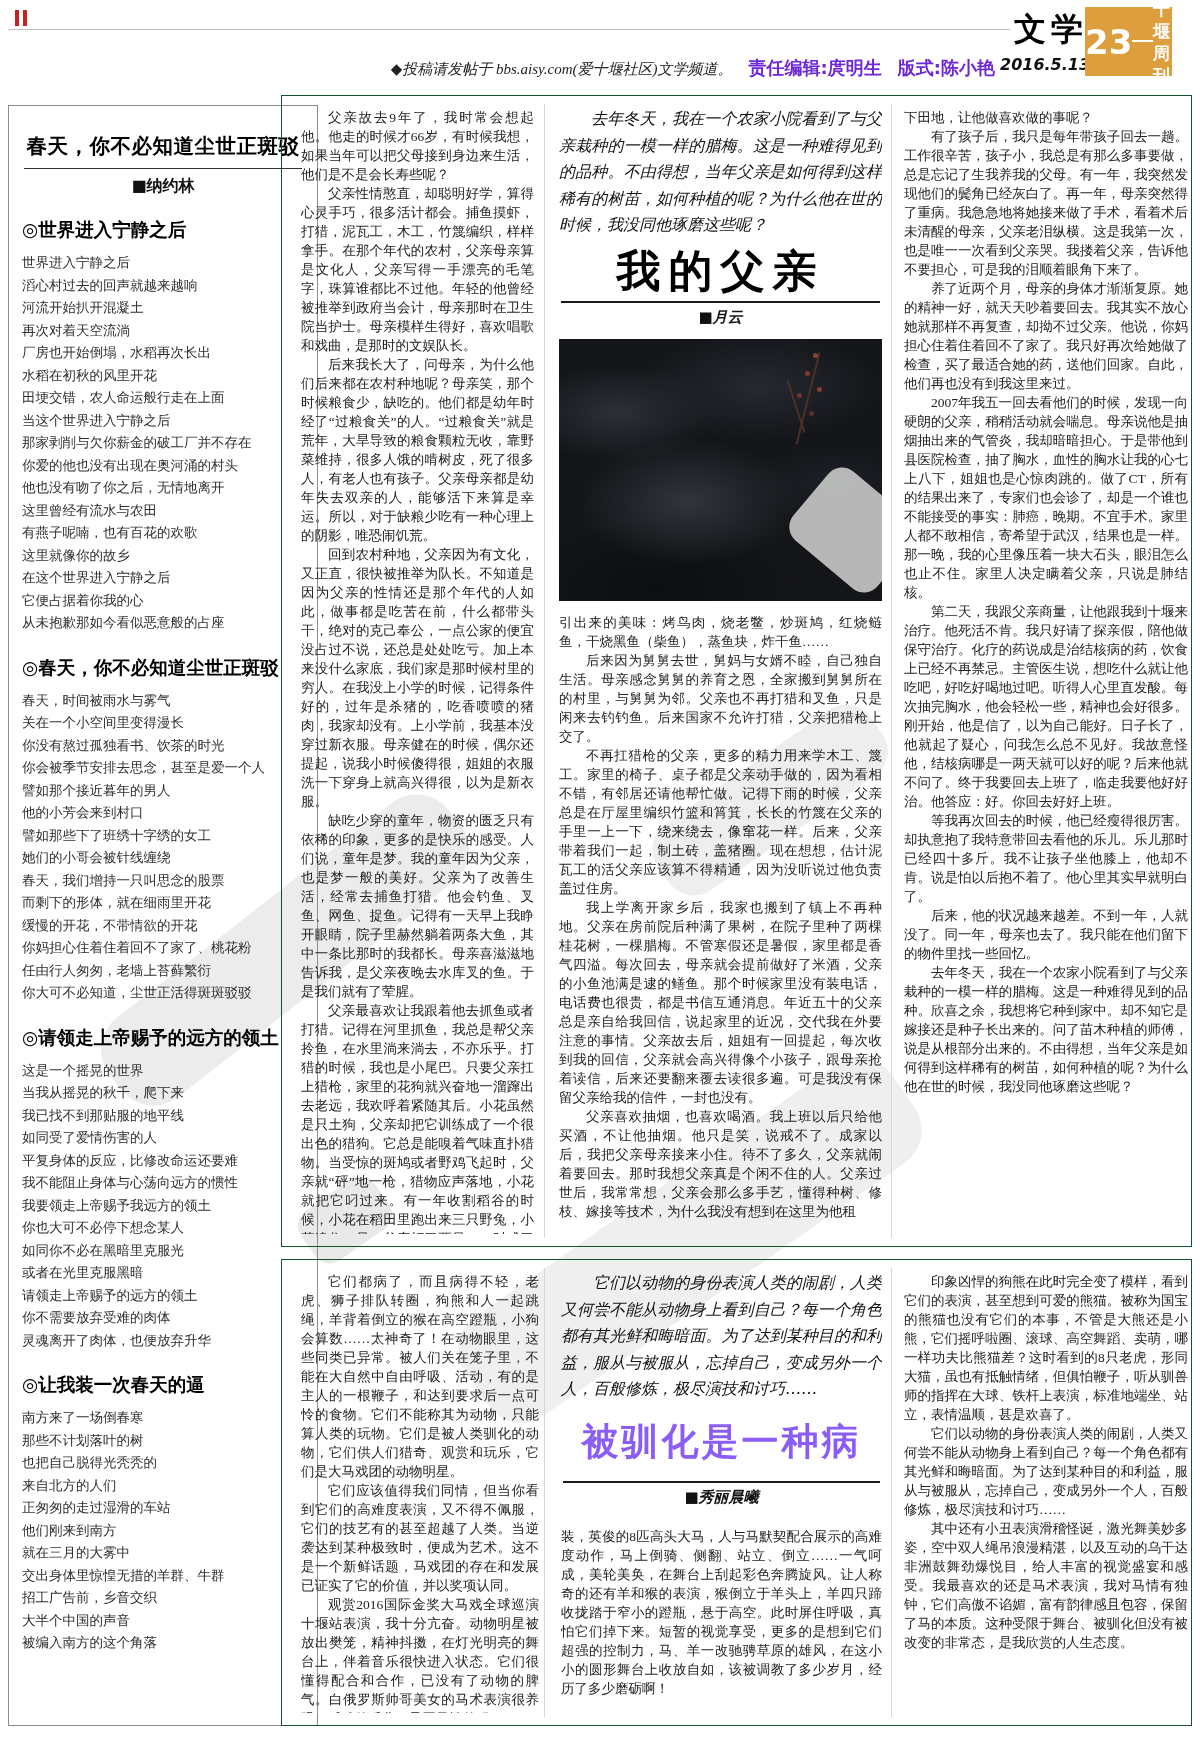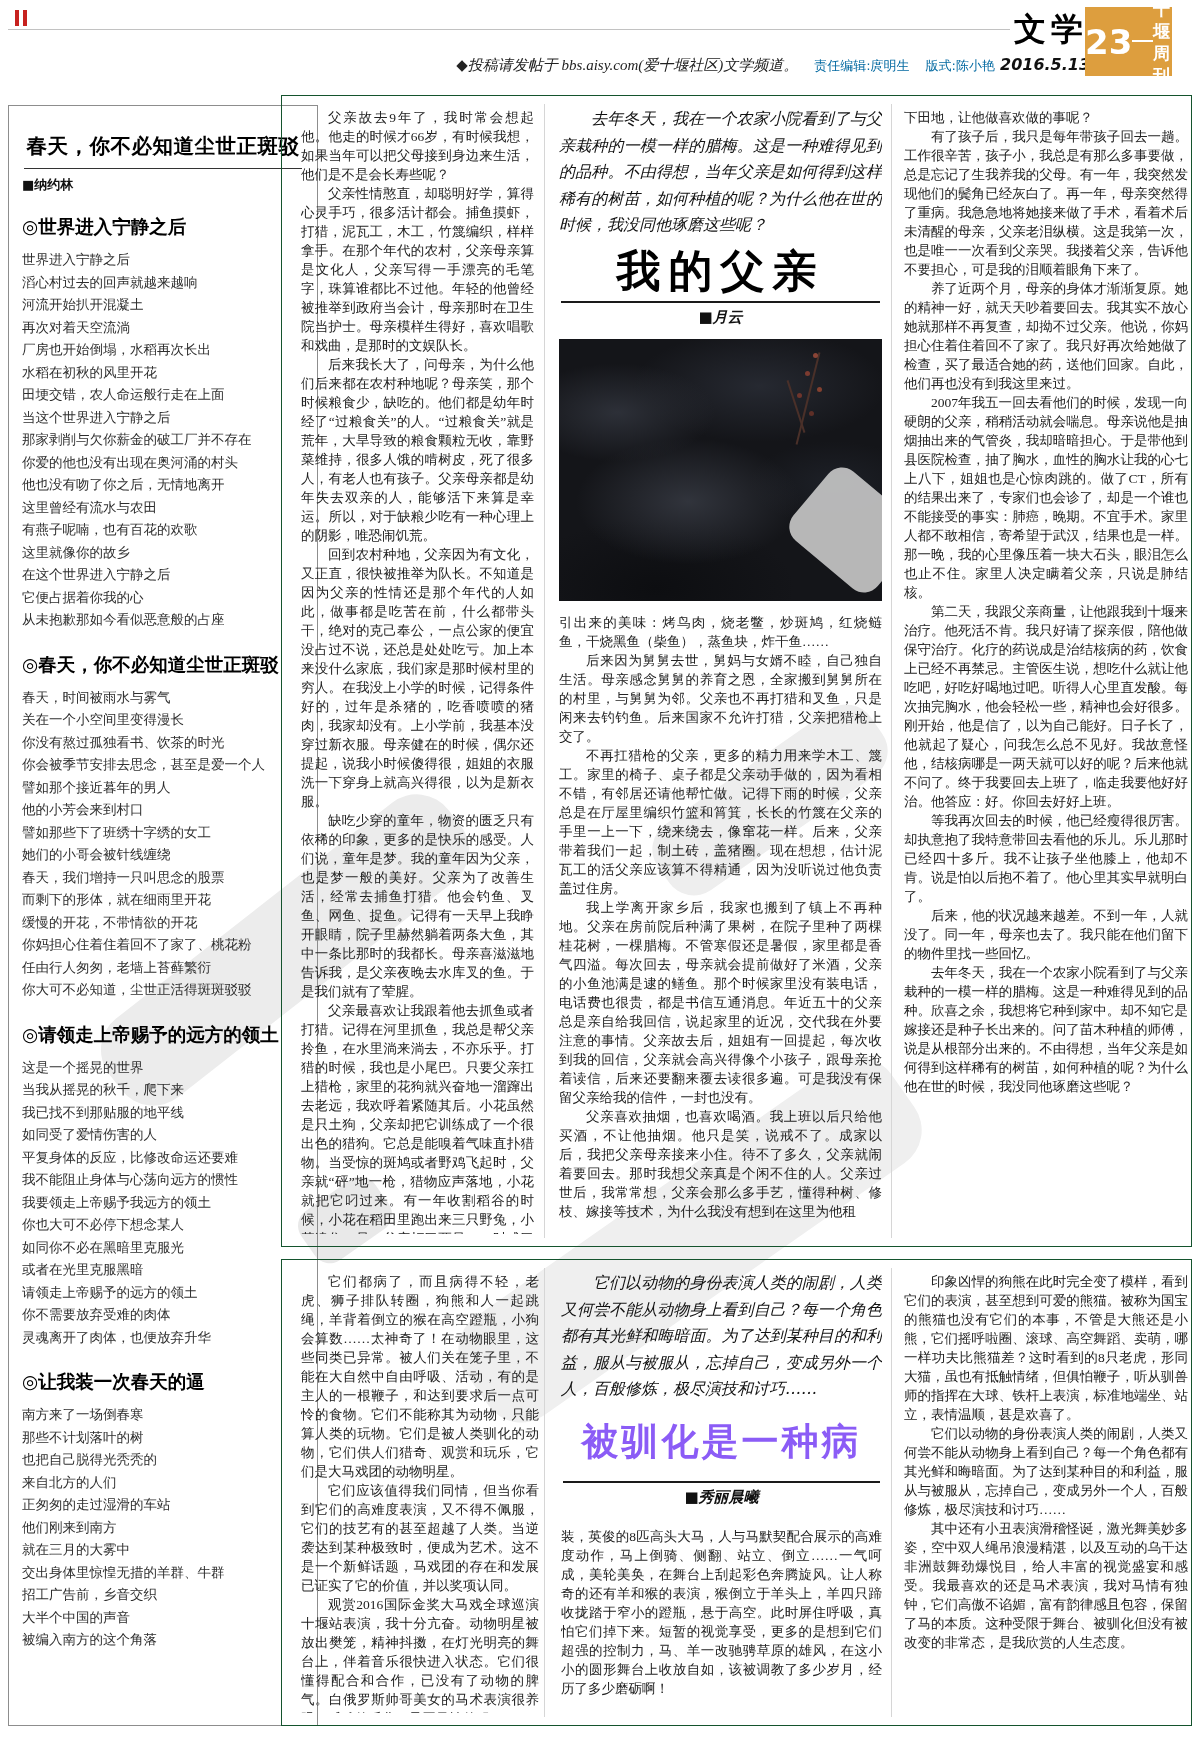--- a/index.html
+++ b/index.html
@@ -16,21 +16,21 @@
         font-weight:bold;font-style:italic;font-size:16px;color:#111;}
   .page-badge{position:absolute;left:1085px;top:7px;width:87px;height:69px;background:#dd9e3e;
         display:flex;flex-direction:row;align-items:center;justify-content:flex-start;}
   .page-num{font-family:"DejaVu Sans",sans-serif;font-weight:bold;font-size:34px;line-height:40px;color:#fff;}
   .badge-rule{width:90px;height:2px;background:#fff;margin:1px 0 2px;}
   .badge-masthead{font-family:"DejaVu Sans","Liberation Sans",sans-serif;font-weight:bold;
         font-size:17px;color:#fff;letter-spacing:2px;line-height:22px;}
   .credits-row{position:absolute;left:420px;top:56px;width:575px;display:flex;align-items:baseline;
         justify-content:flex-end;gap:16px;white-space:nowrap;}
   .submission{font-style:italic;font-size:15px;color:#222;}
-  .credit{font-family:"DejaVu Sans","Liberation Sans",sans-serif;font-weight:normal;font-size:13px;color:#0369a1;}
+  .credit{font-family:"DejaVu Sans","Liberation Sans",sans-serif;font-weight:bold;font-size:18px;color:#6d28d9;}
   
   .wm{position:absolute;background:#ececec;z-index:0;}
   .wm1{left:70px;top:900px;width:430px;height:100px;border-radius:40px;transform:rotate(-38deg);}
   .wm2{left:430px;top:1180px;width:520px;height:120px;border-radius:40px;transform:rotate(-35deg);background:#efefef;}
   .wm3{left:640px;top:760px;width:260px;height:80px;border-radius:30px;transform:rotate(-35deg);background:#eeeeee;}
   .wm4{left:300px;top:1190px;width:90px;height:60px;border-radius:18px;transform:rotate(-35deg);background:#e9e9e9;}
   
   .poem-box{position:absolute;left:8px;top:105px;width:310px;height:1621px;border:1px solid #8d8d8d;
         box-sizing:border-box;padding:20px 13px;overflow:hidden;z-index:1;background:transparent;}
   .article-box{position:absolute;border:1px solid #14532d;box-sizing:border-box;z-index:1;}
@@ -54,22 +54,22 @@
         letter-spacing:8px;text-align:center;color:#000;margin:2px 0 0;line-height:52px;}
   .art-title2{font-family:"DejaVu Sans","Liberation Sans",sans-serif;font-weight:bold;font-size:37px;
         letter-spacing:3px;text-align:center;color:#8b5cf6;margin:16px;line-height:46px;}
   .title-rule{height:2px;background:#1a1a1a;margin:4px 2px 5px;}
   .byline{font-family:"DejaVu Sans","Liberation Sans",sans-serif;font-weight:bold;font-size:15px;
         text-align:center;color:#111;margin-bottom:6px;font-style:italic;}
   
   .poem-title{font-family:"DejaVu Sans","Liberation Sans",sans-serif;font-weight:bold;font-size:20.5px;
         text-align:center;letter-spacing:0.5px;color:#000;margin-top:6px;}
   .poem-title-rule{height:1px;background:#333;margin:8px 2px 7px;}
-  .poem-author{font-family:"DejaVu Sans","Liberation Sans",sans-serif;font-weight:bold;font-size:13px;
-        color:#111;}
+  .poem-author{font-family:"DejaVu Sans","Liberation Sans",sans-serif;font-weight:bold;font-size:16px;
+        text-align:center;color:#111;}
   .poem-heading{font-family:"DejaVu Sans","Liberation Sans",sans-serif;font-weight:bold;font-size:18.5px;
         color:#000;margin:20px 0 10px;}
   .poem-line{font-size:13.5px;line-height:22.5px;color:#2e2e2e;white-space:nowrap;}
   
   .photo{position:relative;height:262px;margin:12px 0 12px;overflow:hidden;background:#141519;
      background-image:
        radial-gradient(ellipse 140px 70px at 18% 28%, #2d3038 0%, rgba(45,48,56,0) 70%),
        radial-gradient(ellipse 180px 80px at 62% 18%, #262931 0%, rgba(38,41,49,0) 70%),
        radial-gradient(ellipse 160px 90px at 40% 62%, #31343c 0%, rgba(49,52,60,0) 70%),
        radial-gradient(ellipse 120px 60px at 85% 55%, #1d2027 0%, rgba(29,32,39,0) 70%),

